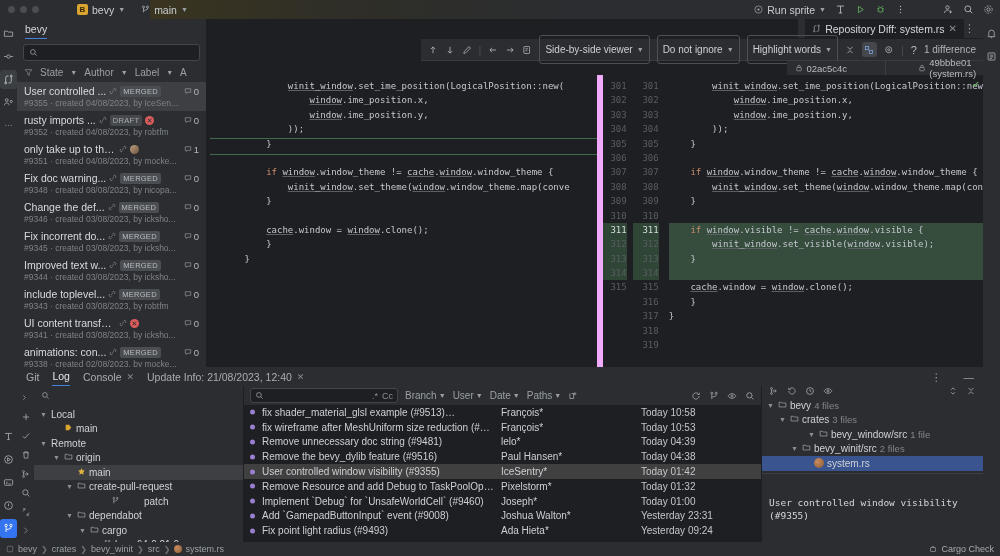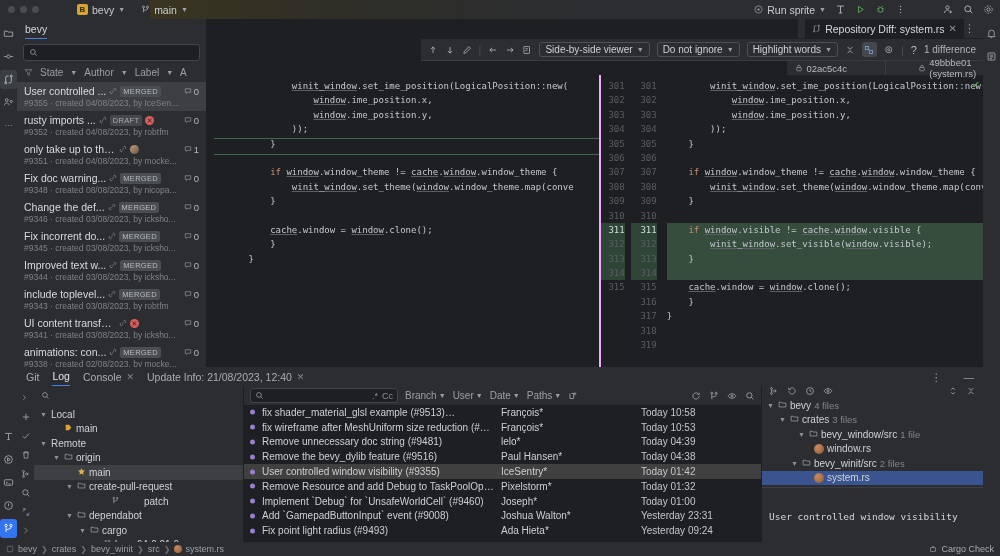--- a/index.html
+++ b/index.html
@@ -68,33 +68,33 @@
   
   .diffpane{ flex:1; display:flex; flex-direction:column; background:#1e1f22; min-width:0;align-items:flex-end; }
   .edtabs{ height:20px; background:#2b2d30; display:flex; align-items:center; padding:0 7px;
     border-bottom:1px solid #1e1f22; }
   .edtab{ display:flex; align-items:center; gap:4px; font-size:10.5px; color:#d4d7dc;
     background:#1e1f22; height:20px; padding:0 7px; }
   .edtab .x{ color:#8a8f94; font-size:10px; }
   .kebab{ margin-left:auto; color:#9aa0a6; letter-spacing:1px; }
   .dtoolbar{ height:22px; display:flex; align-items:center; gap:7px; padding:0 7px;
     background:#2b2d30; border-bottom:1px solid #393b3f; }
-  .combo{ border:1px solid #4c4f54; border-radius:3px; height:15px; display:flex;
+  .combo{ border:1px solid #4c4f54; border-radius:3px; height:29px; display:flex;
     align-items:center; gap:4px; padding:0 5px; font-size:10px; color:#cdd0d4; }
   .tgl{ width:15px; height:15px; border-radius:3px; display:flex; align-items:center;
     justify-content:center; }
   .tgl.on{ background:#44474b; }
   .diffcount{ margin-left:auto; font-size:10px; color:#b0b4b9; }
   .revbar{ height:14px; display:flex; background:#2b2d30; font-size:9.5px; color:#b9bcc0; }
   .revcell{ display:flex; align-items:center; gap:3px; padding-left:8px; }
   .revL{ width:50%; } .revR{ width:50%; border-left:1px solid #3a3d41; padding-left:32px; }
   .codewrap{ flex:1; display:flex; min-height:0; font-family:"DejaVu Sans Mono", monospace;
     font-size:9px; position:relative; }
   .side{ width:50%; display:flex; position:relative; overflow:hidden; }
-  .side.r{ border-left:2px solid #f0abfc; }
+  .side.r{ border-left:6px solid #f0abfc; }
   .gut{ width:30px; flex:0 0 30px; text-align:right; padding-right:6px; color:#595d62;
     padding-top:4px; }
   .gut.r2{ width:32px; flex:0 0 32px; }
   .code{ flex:1; padding-top:4px; white-space:pre; color:#c4c9cf; overflow:hidden;
     padding-left:4px; }
   .ln{ height:14.4px; line-height:14.4px; }
   .kw{ color:#cf8e6d; }
   .und{ text-decoration:underline; text-decoration-color:#5b5f64; }
   .hl-greenline{ background:#364c3d; }
   .gutgreen{ background:#2f4637; }
@@ -1125,49 +1125,45 @@
                   <span class="ftcount">4 files</span>
                 </div>
                 <div class="ftrow" style="padding-left: 17px;">
                   <span class="tw">▼</span>
                   <span><svg width="9" height="9" viewBox="0 0 16 16">
                       <path d="M2 4h4.2l1.2 1.4H14v7H2z" fill="none" stroke="#a9aeb4" stroke-width="1.2" stroke-linejoin="round"></path>
                     </svg></span>
                   <span>crates</span>
                   <span class="ftcount">3 files</span>
                 </div>
-                <div class="ftrow" style="padding-left: 36px;">
+                <div class="ftrow" style="padding-left: 46px;">
                   <span class="tw">▼</span>
                   <span><svg width="9" height="9" viewBox="0 0 16 16">
                       <path d="M2 4h4.2l1.2 1.4H14v7H2z" fill="none" stroke="#a9aeb4" stroke-width="1.2" stroke-linejoin="round"></path>
                     </svg></span>
                   <span>bevy_window/src</span>
                   <span class="ftcount">1 file</span>
-                </div>
-                <div class="ftrow" style="padding-left: 41px;">
-                  <span class="tw"></span>
-                  <span class="rsicon"></span>
-                  <span>window.rs</span>
                 </div>
                 <div class="ftrow" style="padding-left: 29px;">
                   <span class="tw">▼</span>
                   <span><svg width="9" height="9" viewBox="0 0 16 16">
                       <path d="M2 4h4.2l1.2 1.4H14v7H2z" fill="none" stroke="#a9aeb4" stroke-width="1.2" stroke-linejoin="round"></path>
                     </svg></span>
                   <span>bevy_winit/src</span>
                   <span class="ftcount">2 files</span>
                 </div>
                 <div class="ftrow sel" style="padding-left: 41px;">
                   <span class="tw"></span>
                   <span class="rsicon"></span>
                   <span>system.rs</span>
                 </div>
               </div>
             <div class="detmsg">
               <div>User controlled window visibility</div>
+              <div>(#9355)</div>
             </div>
           </div>
         </div>
       </div>
     </div>
 
     <div class="stripe right">
       <div class="sbtn">
         <svg width="11" height="11" viewBox="0 0 16 16">
             <g fill="none" stroke="#a9aeb4" stroke-width="1.2">

